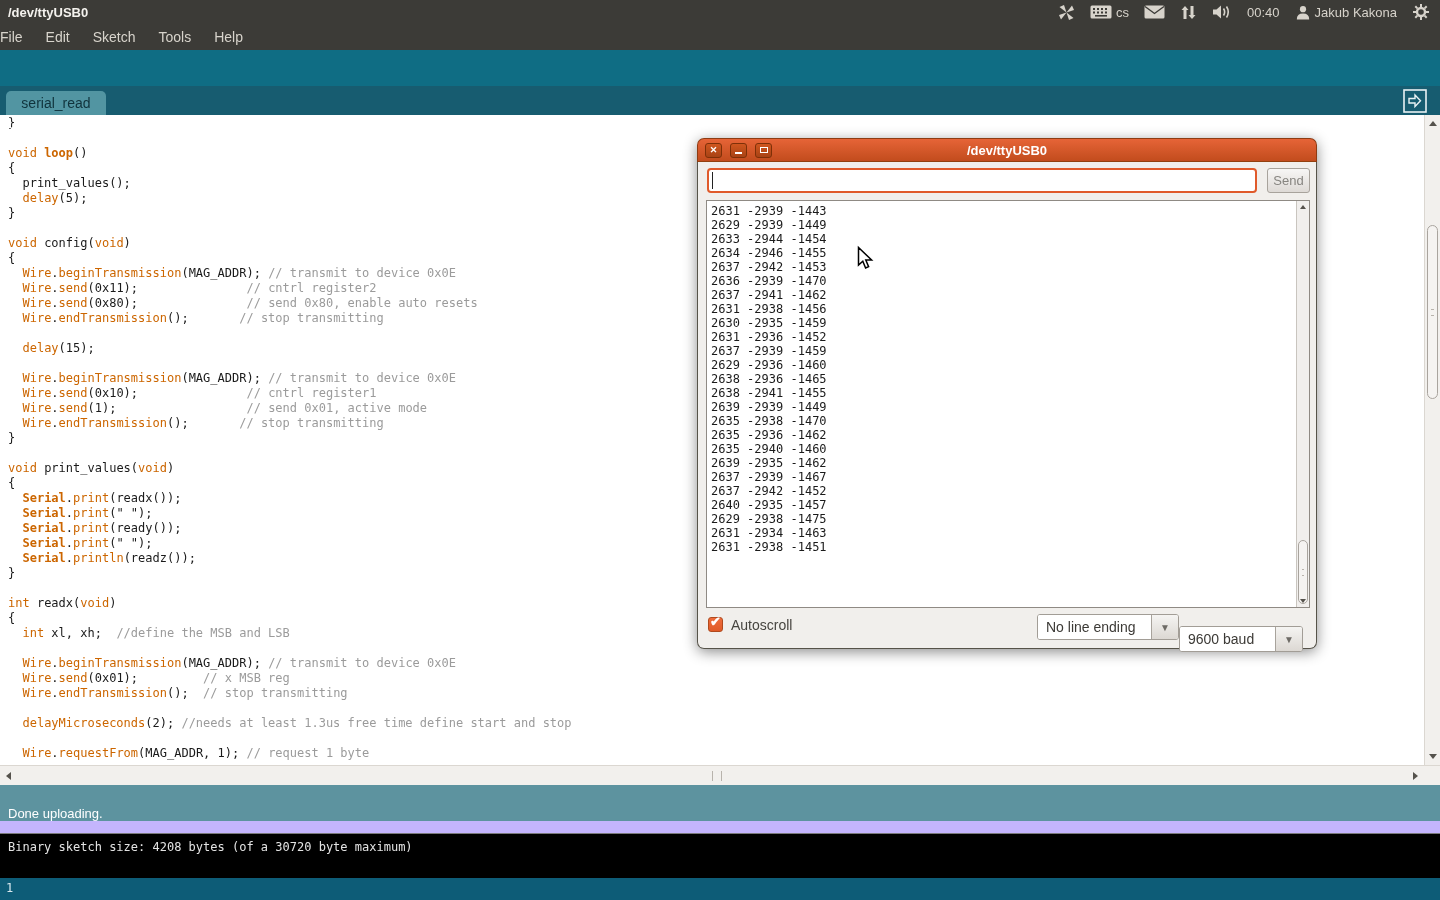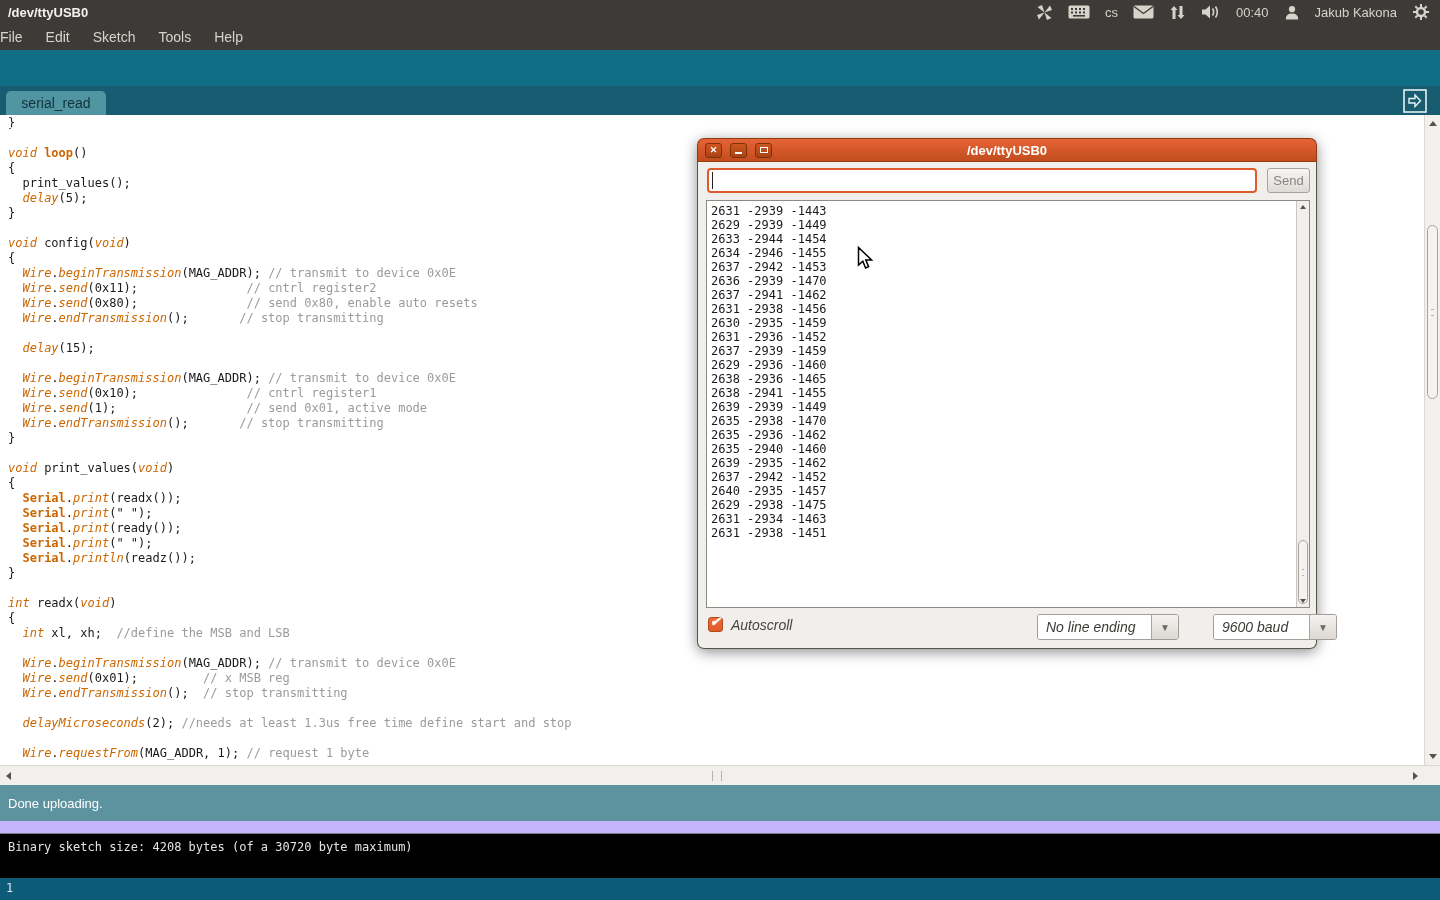--- a/index.html
+++ b/index.html
@@ -4,21 +4,21 @@
 <style>
   html,body{margin:0;padding:0;background:#555;}
   .screen{position:relative;width:1440px;height:900px;overflow:hidden;background:#c4b5fd;
           font-family:"Liberation Sans",sans-serif;-webkit-font-smoothing:antialiased;}
 
   
   .panel{position:absolute;left:0;top:0;width:1440px;height:24px;background:#3c3b37;
          display:flex;align-items:center;justify-content:space-between;z-index:30;}
   .panel-title{color:#f4f2ee;font-weight:bold;font-size:13px;padding-left:8px;}
   .tray{display:flex;align-items:center;gap:15px;padding-right:10px;color:#d7d3cb;font-size:13px;}
-  .tray-item{display:flex;align-items:center;gap:15px;cursor:default;}
+  .tray-item{display:flex;align-items:center;gap:4px;cursor:default;}
 
   
   .menubar{position:absolute;left:0;top:24px;width:1440px;height:26px;background:#3c3b37;
            display:flex;align-items:center;gap:23px;box-sizing:border-box;z-index:29;}
   .menu-item{color:#d8d4cc;font-size:14px;}
 
   
   .toolbar{position:absolute;left:0;top:50px;width:1440px;height:36px;background:#0f6d84;z-index:28;}
   .tbtn{position:absolute;top:55px;width:27px;height:27px;}
   .tbtn svg{display:block;}
@@ -27,21 +27,21 @@
   .tabbar{position:absolute;left:0;top:86px;width:1440px;height:29px;background:#175c70;z-index:28;}
   .tab{position:absolute;left:6px;top:5px;width:100px;height:24px;background:#5295a2;
        border-radius:5px 5px 0 0;display:flex;align-items:center;justify-content:center;
        color:#10333c;font-size:14px;}
   .newtab{position:absolute;right:13px;top:3px;width:24px;height:24px;}
 
   
   .editor{position:absolute;left:0;top:115px;width:1424px;height:650px;background:#ffffff;overflow:hidden;}
   .code{margin:0;padding:1px 0 0 8px;font-family:"DejaVu Sans Mono",monospace;
         font-size:12px;line-height:15px;color:#1a1a1a;white-space:pre;}
-  .kw{color:#cc6600;font-style:italic;}
+  .kw{color:#cc6600;}
   .kb{color:#cc6600;font-weight:bold;}
   .cm{color:#9b9b9b;}
 
   
   .vscroll{position:absolute;left:1424px;top:115px;width:16px;height:650px;background:#f2f0ed;
            border-left:1px solid #dbd7d1;box-sizing:border-box;}
   .vthumb{position:absolute;left:2px;right:2px;top:110px;height:172px;background:#f5f3f1;
           border:1px solid #a9a49e;border-radius:7px;}
   .grip-h{position:absolute;left:3px;right:3px;top:50%;height:5px;margin-top:-3px;
           border-top:1px solid #b8b3ac;border-bottom:1px solid #b8b3ac;}
@@ -50,21 +50,21 @@
   .a-dn{left:4px;bottom:6px;border-left:4px solid transparent;border-right:4px solid transparent;border-top:5px solid #55524c;}
   .hscroll{position:absolute;left:0;top:765px;width:1440px;height:20px;background:#f2f0ed;
            border-top:1px solid #dbd7d1;box-sizing:border-box;}
   .a-left{left:6px;top:6px;border-top:4px solid transparent;border-bottom:4px solid transparent;border-right:5px solid #55524c;}
   .a-right{right:22px;top:6px;border-top:4px solid transparent;border-bottom:4px solid transparent;border-left:5px solid #55524c;}
   .grip-v{position:absolute;left:712px;top:5px;width:8px;bottom:4px;
           border-left:1px solid #b8b3ac;border-right:1px solid #b8b3ac;}
 
   
   .statusbar{position:absolute;left:0;top:785px;width:1440px;height:36px;background:#5d939f;
-             display:flex;align-items:center;color:#ffffff;font-size:13px;padding-left:8px;box-sizing:border-box;}
+             display:flex;align-items:flex-end;color:#ffffff;font-size:13px;padding-left:8px;box-sizing:border-box;}
   .console{position:absolute;left:0;top:821px;width:1440px;height:57px;background:#000;
            color:#e3e3e3;font-family:"DejaVu Sans Mono",monospace;font-size:12px;
            padding:6px 0 0 8px;box-sizing:border-box;border-top:1px solid #7a7a7a;border-bottom:1px solid #7a7a7a;margin-top:12px;}
   .bottombar{position:absolute;left:0;top:878px;width:1440px;height:22px;background:#0d5c77;
              color:#d7e8ee;font-family:"DejaVu Sans Mono",monospace;font-size:12px;
              padding:3px 0 0 6px;box-sizing:border-box;}
 
   
   .smwin{position:absolute;left:697px;top:138px;width:620px;height:511px;z-index:40;
          border-radius:8px 8px 8px 8px;box-shadow:0 3px 14px rgba(0,0,0,0.45);}
@@ -90,29 +90,29 @@
   .smdata{position:absolute;left:8px;top:38px;width:604px;height:408px;box-sizing:border-box;
           background:#fff;border:1px solid #8f8a84;overflow:hidden;
           font-family:"DejaVu Sans Mono",monospace;font-size:12px;line-height:14px;color:#1a1a1a;
           padding:3px 0 0 4px;}
   .smscroll{position:absolute;left:598px;top:39px;width:13px;height:406px;background:#f1efed;
             border-left:1px solid #c9c5bf;box-sizing:border-box;}
   .smscroll .a-up{left:3px;top:4px;border-left-width:3.5px;border-right-width:3.5px;border-bottom-width:4px;}
   .smscroll .a-dn{left:3px;bottom:4px;border-left-width:3.5px;border-right-width:3.5px;border-top-width:4px;}
   .smthumb{position:absolute;left:1px;right:1px;top:339px;height:62px;background:#f5f3f1;
            border:1px solid #a9a49e;border-radius:6px;}
-  .smbottom{position:absolute;left:0;top:452px;width:100%;height:28px;font-style:italic;}
+  .smbottom{position:absolute;left:0;top:452px;width:100%;height:28px;}
   .smcheck{position:absolute;left:10px;top:3px;width:15px;height:15px;border-radius:3px;
            border:1px solid #b04a1e;background:linear-gradient(#ee6c3c,#e05a28);box-sizing:border-box;}
   .smcheck.checked::after{content:"\2714";position:absolute;left:1px;top:-4px;color:#fff;font-size:13px;font-weight:bold;}
   .smchecklabel{position:absolute;left:33px;top:3px;font-size:14px;color:#474540;}
   .combo{position:absolute;top:0;height:26px;display:flex;border:1px solid #a29d96;border-radius:3px;
          overflow:hidden;box-sizing:border-box;background:#fff;}
   .combo1{left:339px;width:142px;}
-  .combo2{left:515px;width:124px;}
+  .combo2{left:481px;width:124px;margin-top:12px;}
   .combo-text{flex:1;display:flex;align-items:center;padding-left:8px;font-size:14px;color:#3c3a36;background:#fff;}
   .combo-btn{width:26px;display:flex;align-items:center;justify-content:center;
              background:linear-gradient(#f5f4f2,#dcd8d3);border-left:1px solid #a8a39c;
              color:#6e6b66;font-size:10px;}
 
   .cursor{position:absolute;left:857px;top:246px;z-index:50;}
   svg{overflow:visible;}
 </style>
 </head>
 <body>
@@ -364,20 +364,21 @@
           <div>2631 -2936 -1452</div>
           <div>2637 -2939 -1459</div>
           <div>2629 -2936 -1460</div>
           <div>2638 -2936 -1465</div>
           <div>2638 -2941 -1455</div>
           <div>2639 -2939 -1449</div>
           <div>2635 -2938 -1470</div>
           <div>2635 -2936 -1462</div>
           <div>2635 -2940 -1460</div>
           <div>2639 -2935 -1462</div>
+          <div>2637 -2939 -1467</div>
           <div>2637 -2942 -1452</div>
           <div>2640 -2935 -1457</div>
           <div>2629 -2938 -1475</div>
           <div>2631 -2934 -1463</div>
           <div>2631 -2938 -1451</div>
         </div>
       <div class="smscroll">
         <span class="arrow a-up"></span>
         <div class="smthumb">
             <span class="grip-h"></span>

